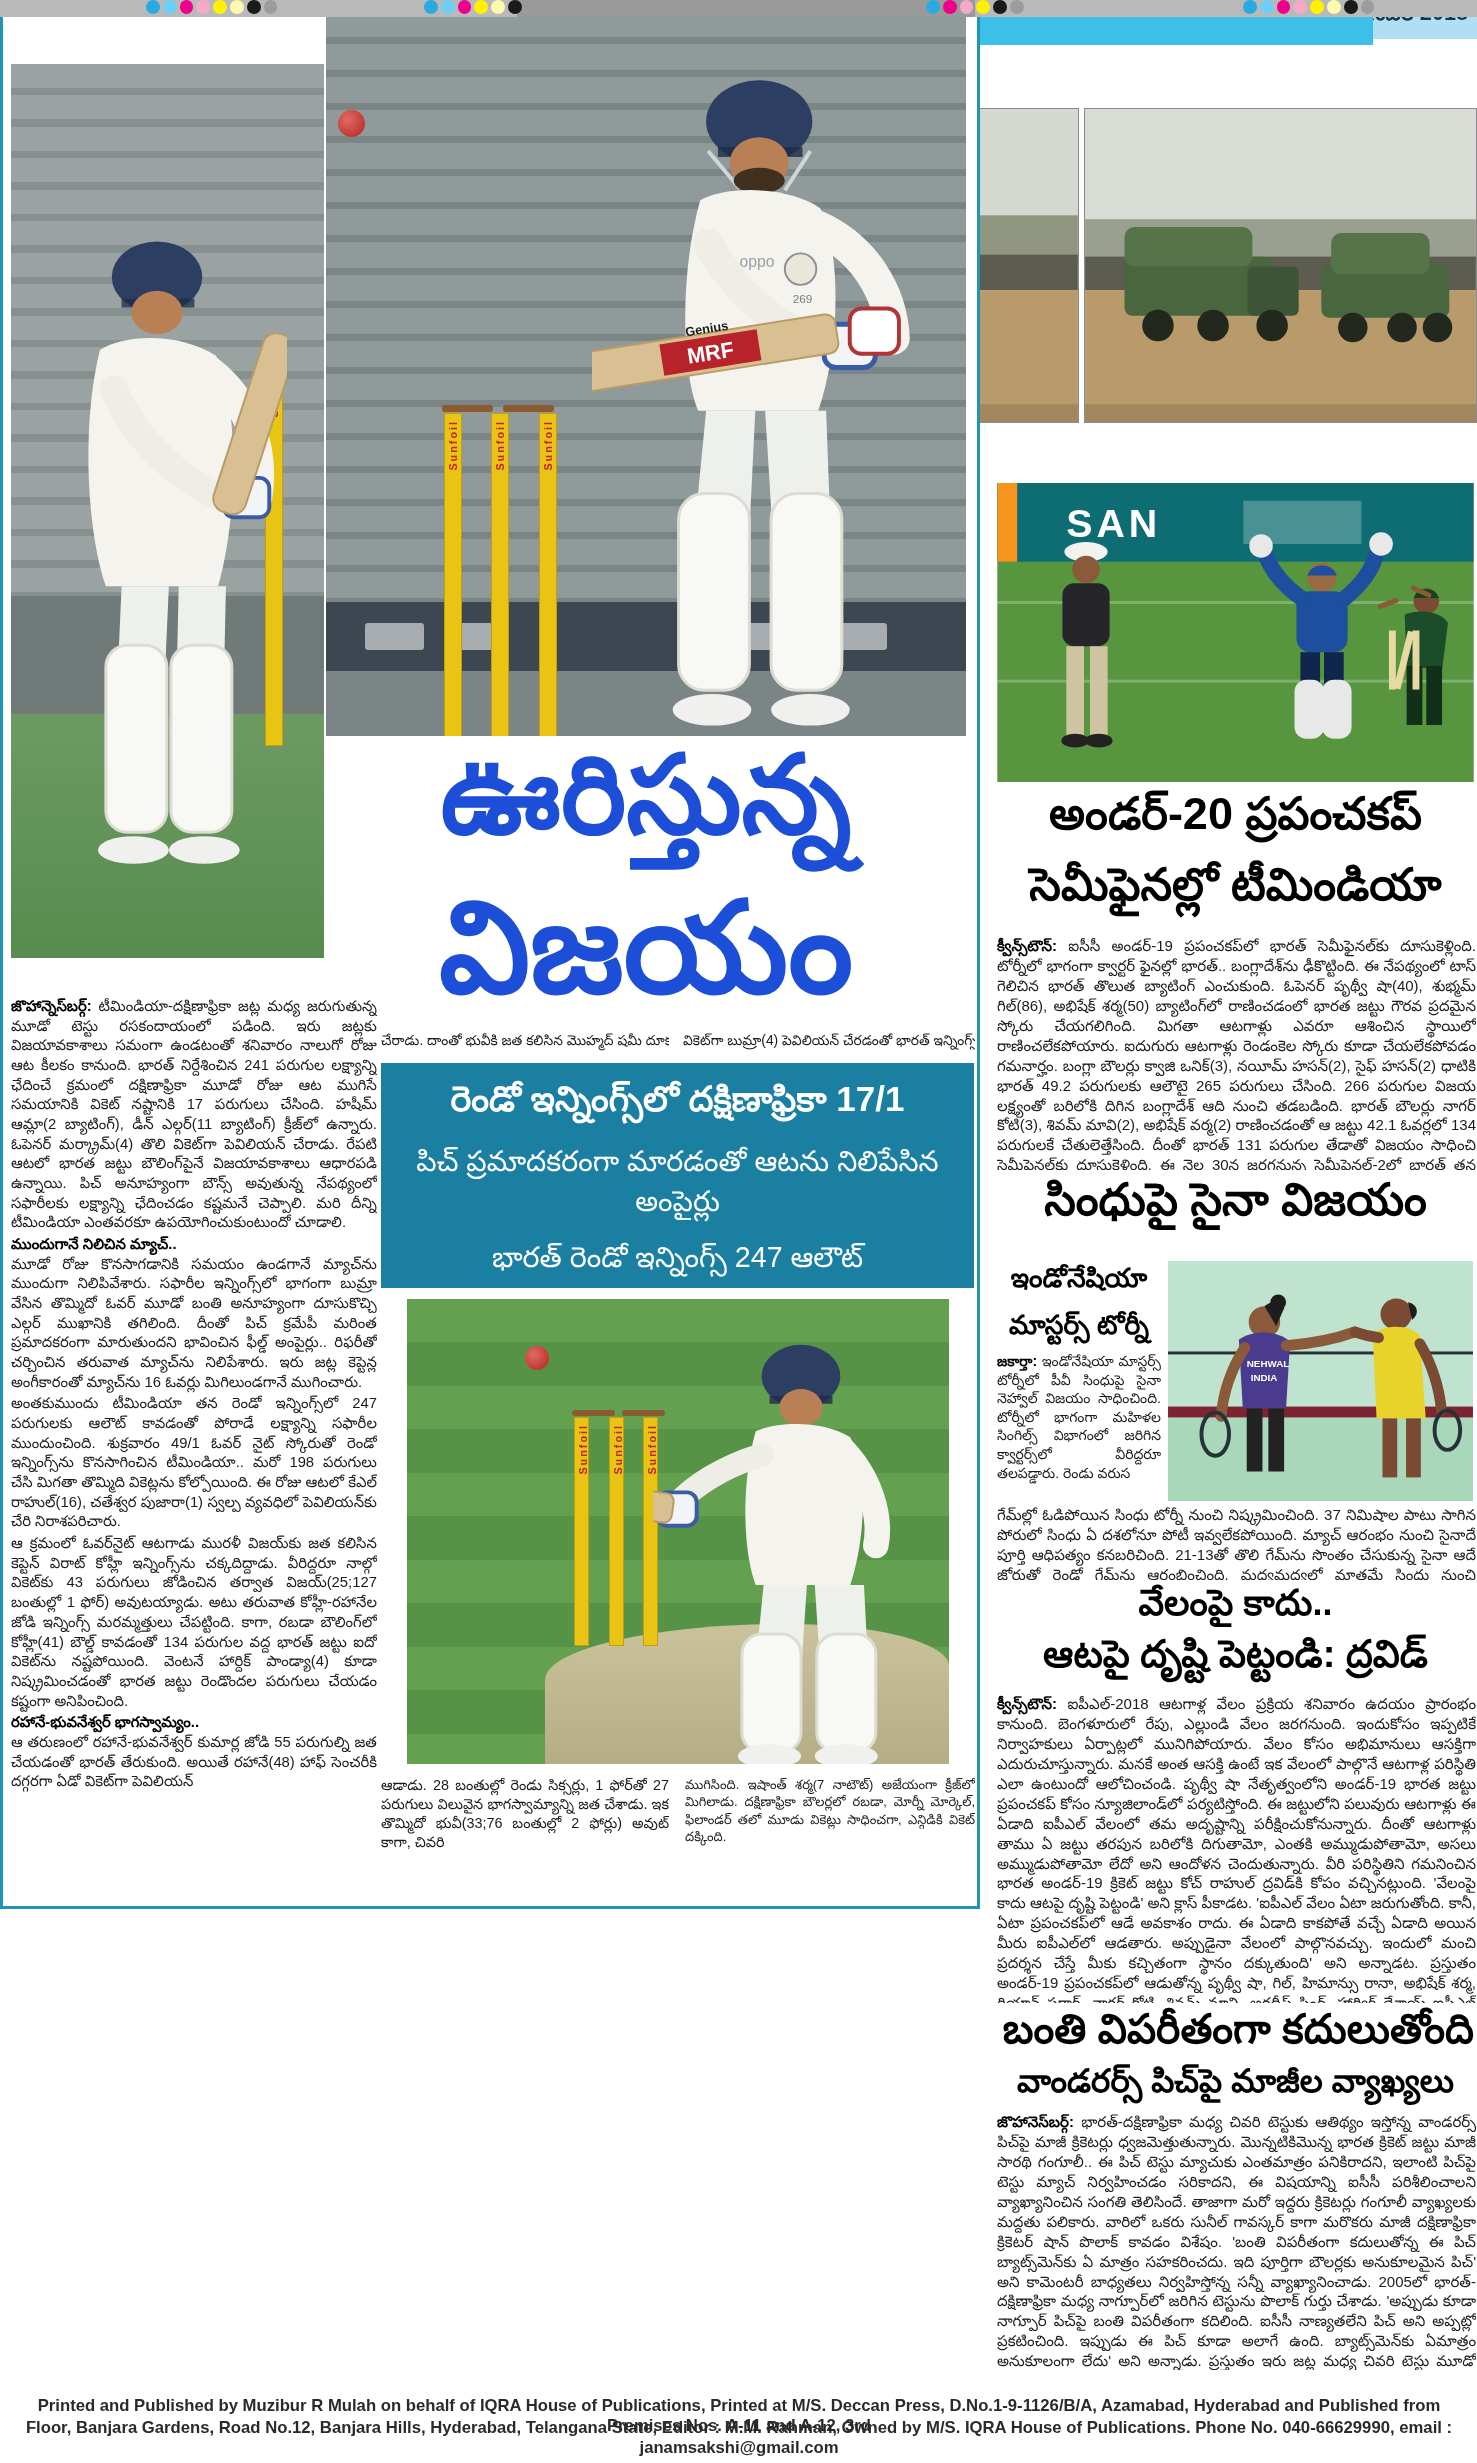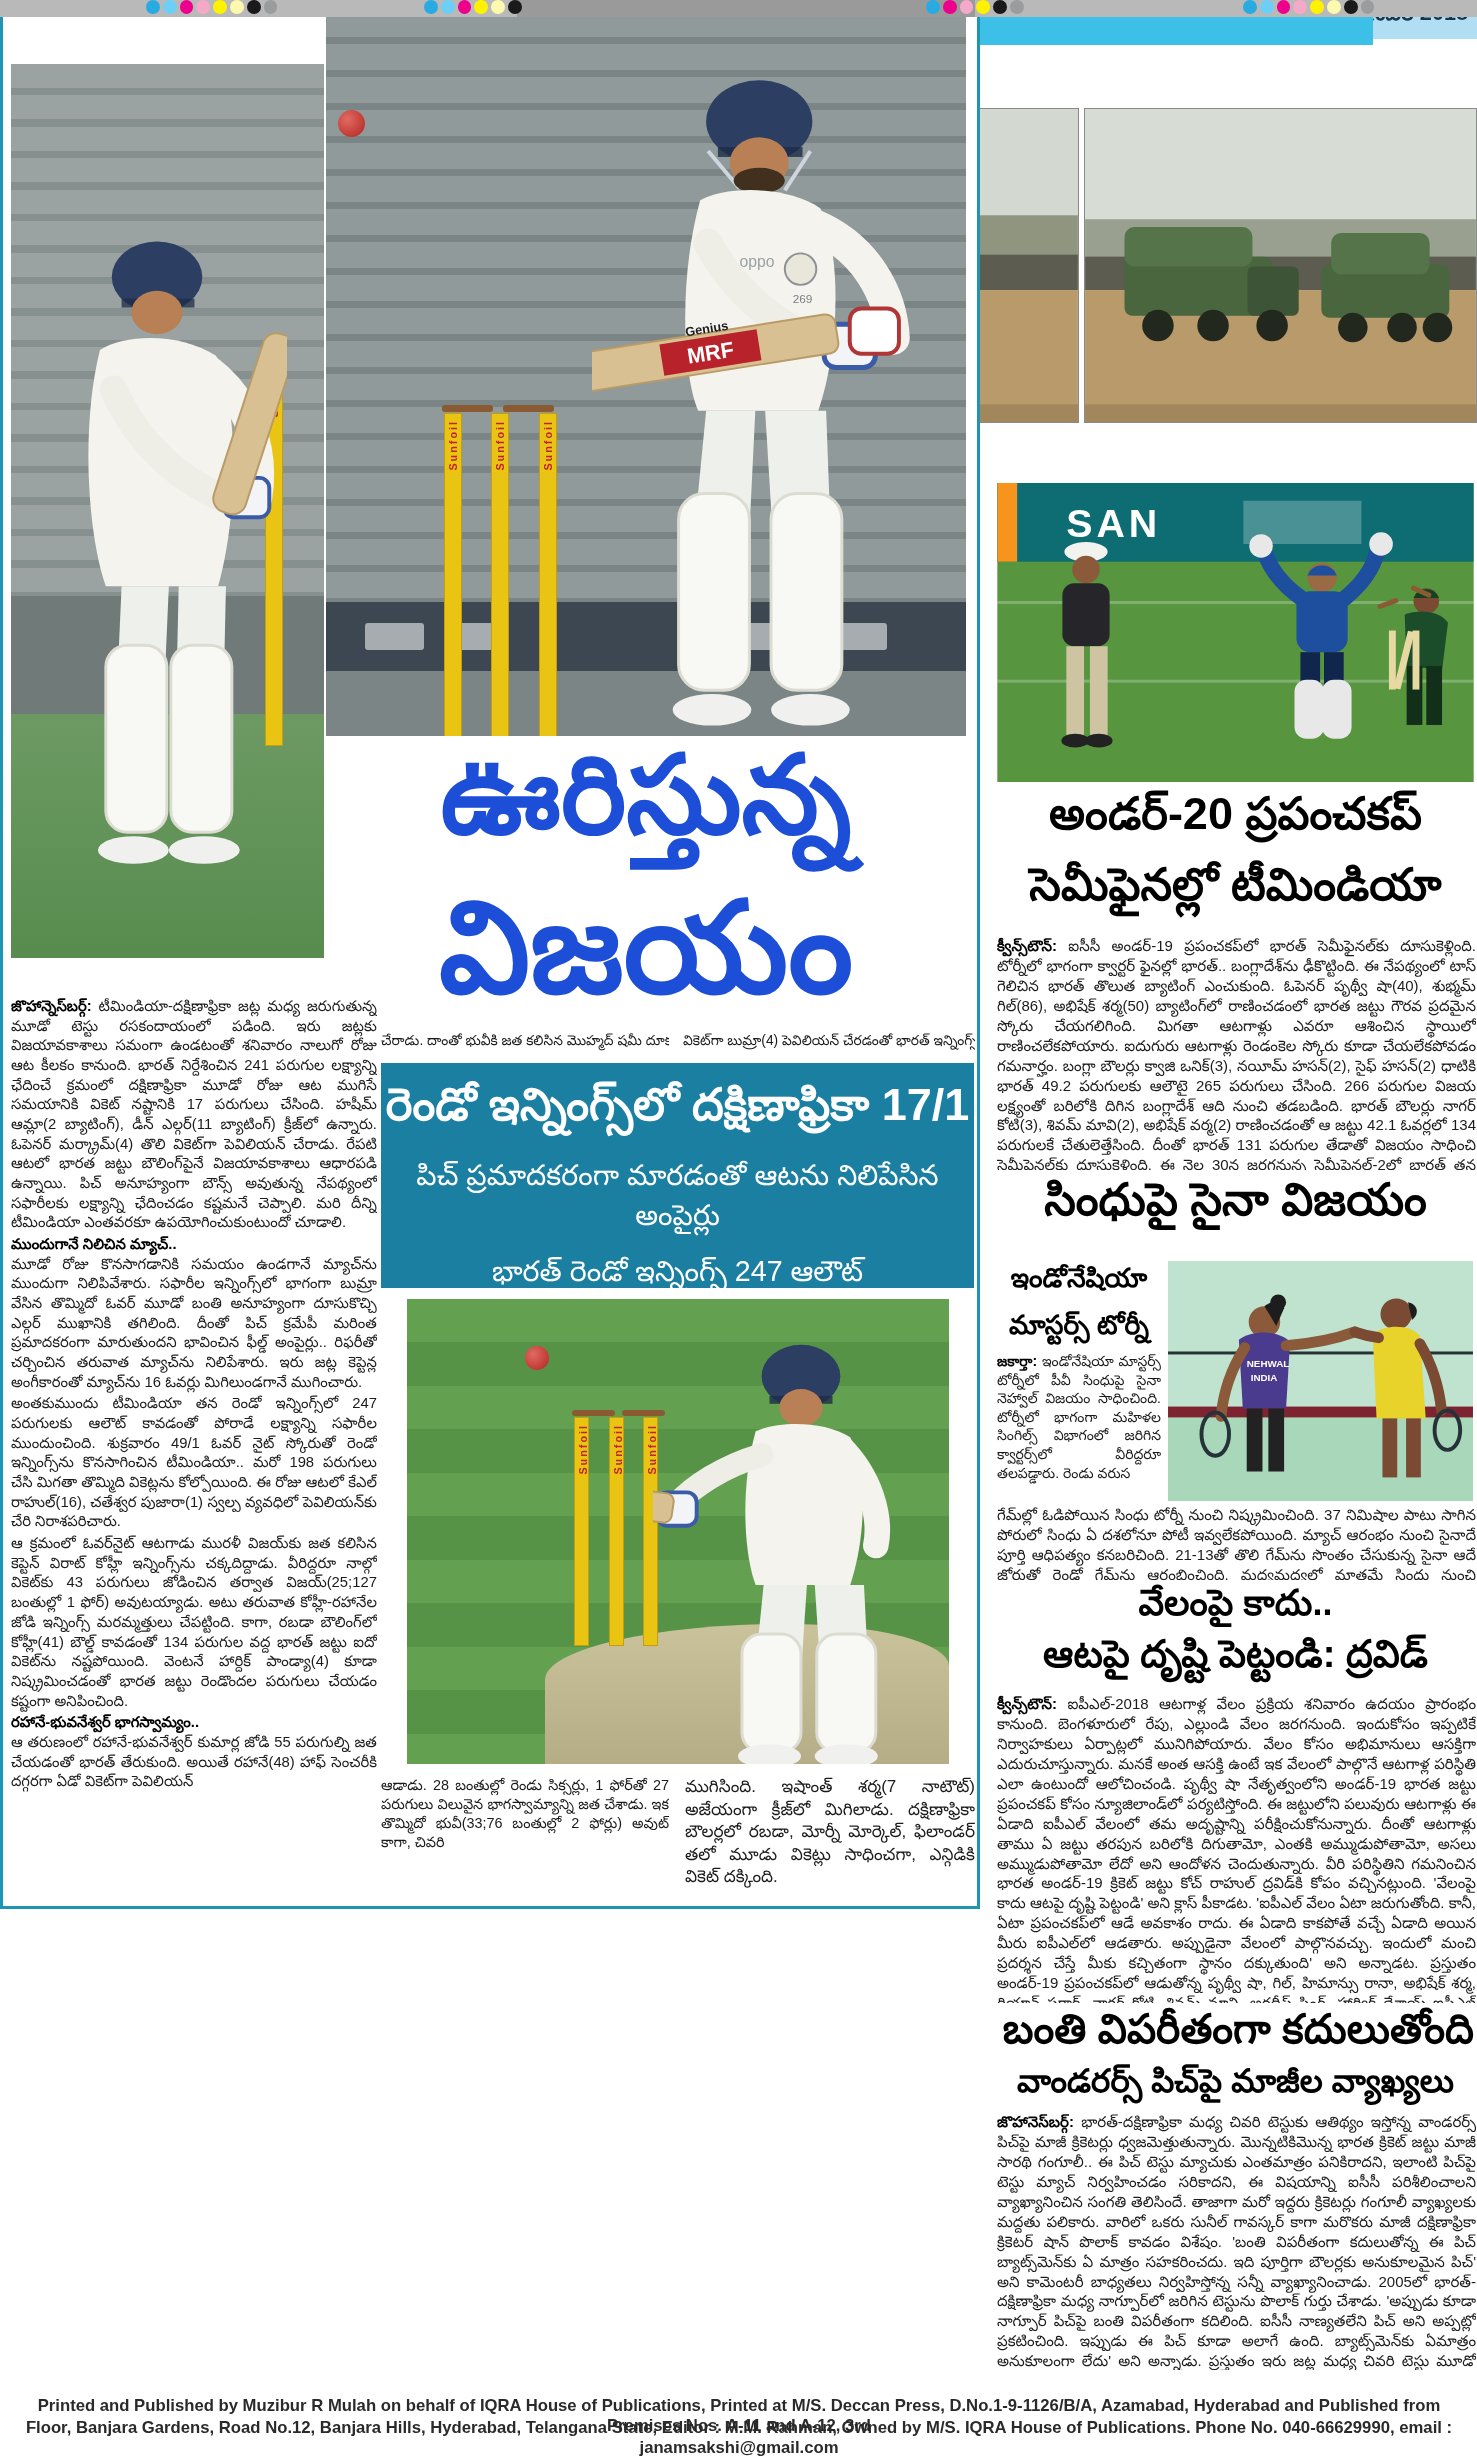--- a/index.html
+++ b/index.html
@@ -22,21 +22,21 @@
   .photo{overflow:hidden;border:1px solid #8a8a8a;background:#cfd3cc;}
   .caption-bar{left:103;top:432;width:1373px;height:45px;background:#3cc0e8;display:flex;align-items:center;justify-content:center;}
   .caption-bar div{font-size:26.6px;font-weight:bold;color:#0b2740;}
   
   .main-block{left:14;top:490;width:974px;height:1903px;border:3px solid #1f95b4;background:#fff;}
   .red-h{color:#1d4ed8;font-weight:bold;text-align:center;line-height:1.0;white-space:nowrap;}
   .body-text{font-size:14.8px;line-height:1.33;text-align:justify;color:#1b1b1b;overflow:hidden;}
   .body-text b{color:#000;}
   .subhead-inline{font-weight:bold;color:#000;}
   .scorebox{background:#1b7fa2;color:#fff;text-align:center;overflow:hidden;}
-  .scorebox .l1{font-size:45px;font-weight:bold;margin-top:15.8px;}
+  .scorebox .l1{font-size:35px;font-weight:bold;margin-top:15.8px;}
   .scorebox .l2{font-size:28.6px;margin-top:17.7px;}
   .scorebox .l3{font-size:28.6px;margin-top:15.8px;}
   .bridge{font-size:13.8px;color:#1b1b1b;white-space:nowrap;overflow:hidden;}
   
   .stump{position:absolute;width:15.8px;background:#eac412;border:1px solid #c49d10;overflow:hidden;}
   .stump span{display:block;writing-mode:vertical-rl;transform:rotate(180deg);font-size:10.8px;font-weight:bold;color:#c2242c;margin:5.9px auto 0 2px;letter-spacing:2px;}
   .bail{position:absolute;height:6.9px;background:#8a5a33;border-radius:3px;}
   
   .rh{font-weight:bold;color:#000;text-align:center;white-space:nowrap;overflow:visible;}
   .footer-rule{left:0;top:2422;width:1478px;height:3.9px;background:#1f95b4;}
@@ -312,21 +312,21 @@
         <path d="M112 260 L100 380 L148 380 L156 260 Z" fill="#eef0ec"></path>
         <path d="M164 260 L172 380 L220 380 L214 260 Z" fill="#eef0ec"></path>
         <rect x="90" y="310" width="60" height="120" rx="20" fill="#f8f8f4" stroke="#dcdcd2" stroke-width="3"></rect>
         <rect x="166" y="310" width="60" height="120" rx="20" fill="#f8f8f4" stroke="#dcdcd2" stroke-width="3"></rect>
         <ellipse cx="118" cy="434" rx="32" ry="12" fill="#f0f0ee"></ellipse>
           <ellipse cx="196" cy="434" rx="32" ry="12" fill="#f0f0ee"></ellipse>
       </svg>
     </div>
 
     <div class="abs body-text" style="left:378px;top:1773px;width:288px;height:116px;font-size:14.4px;">ఆడాడు. 28 బంతుల్లో రెండు సిక్సర్లు, 1 ఫోర్‌తో 27 పరుగులు విలువైన భాగస్వామ్యాన్ని జత చేశాడు. ఇక తొమ్మిదో భువీ(33;76 బంతుల్లో 2 ఫోర్లు) అవుట్ కాగా, చివరి</div>
-    <div class="abs body-text" style="left:682px;top:1773px;width:290px;height:116px;font-size:17px;">ముగిసింది. ఇషాంత్ శర్మ(7 నాటౌట్) అజేయంగా క్రీజ్‌లో మిగిలాడు. దక్షిణాఫ్రికా బౌలర్లలో రబడా, మోర్నీ మోర్కెల్, ఫిలాండర్ తలో మూడు వికెట్లు సాధించగా, ఎన్గిడికి వికెట్ దక్కింది.</div>
+    <div class="abs body-text" style="left:682px;top:1773px;width:290px;height:116px;font-size:13px;">ముగిసింది. ఇషాంత్ శర్మ(7 నాటౌట్) అజేయంగా క్రీజ్‌లో మిగిలాడు. దక్షిణాఫ్రికా బౌలర్లలో రబడా, మోర్నీ మోర్కెల్, ఫిలాండర్ తలో మూడు వికెట్లు సాధించగా, ఎన్గిడికి వికెట్ దక్కింది.</div>
   </div>
 
   <div class="abs photo" style="left:997px;top:483px;width:477px;height:299px;border:none;">
     <svg width="477" height="299" viewBox="0 0 484 304">
       <rect width="484" height="304" fill="#57953f"></rect>
       <rect width="484" height="80" fill="#0e6d73"></rect>
       <rect width="20" height="80" fill="#f7941d"></rect>
       <text x="70" y="55" font-size="40" font-weight="bold" fill="#ffffff" font-family="Liberation Sans,sans-serif" letter-spacing="4">SAN</text>
       <rect x="250" y="18" width="120" height="44" fill="#ffffff" opacity=".25"></rect>
       <g opacity=".25" fill="#ffffff">

